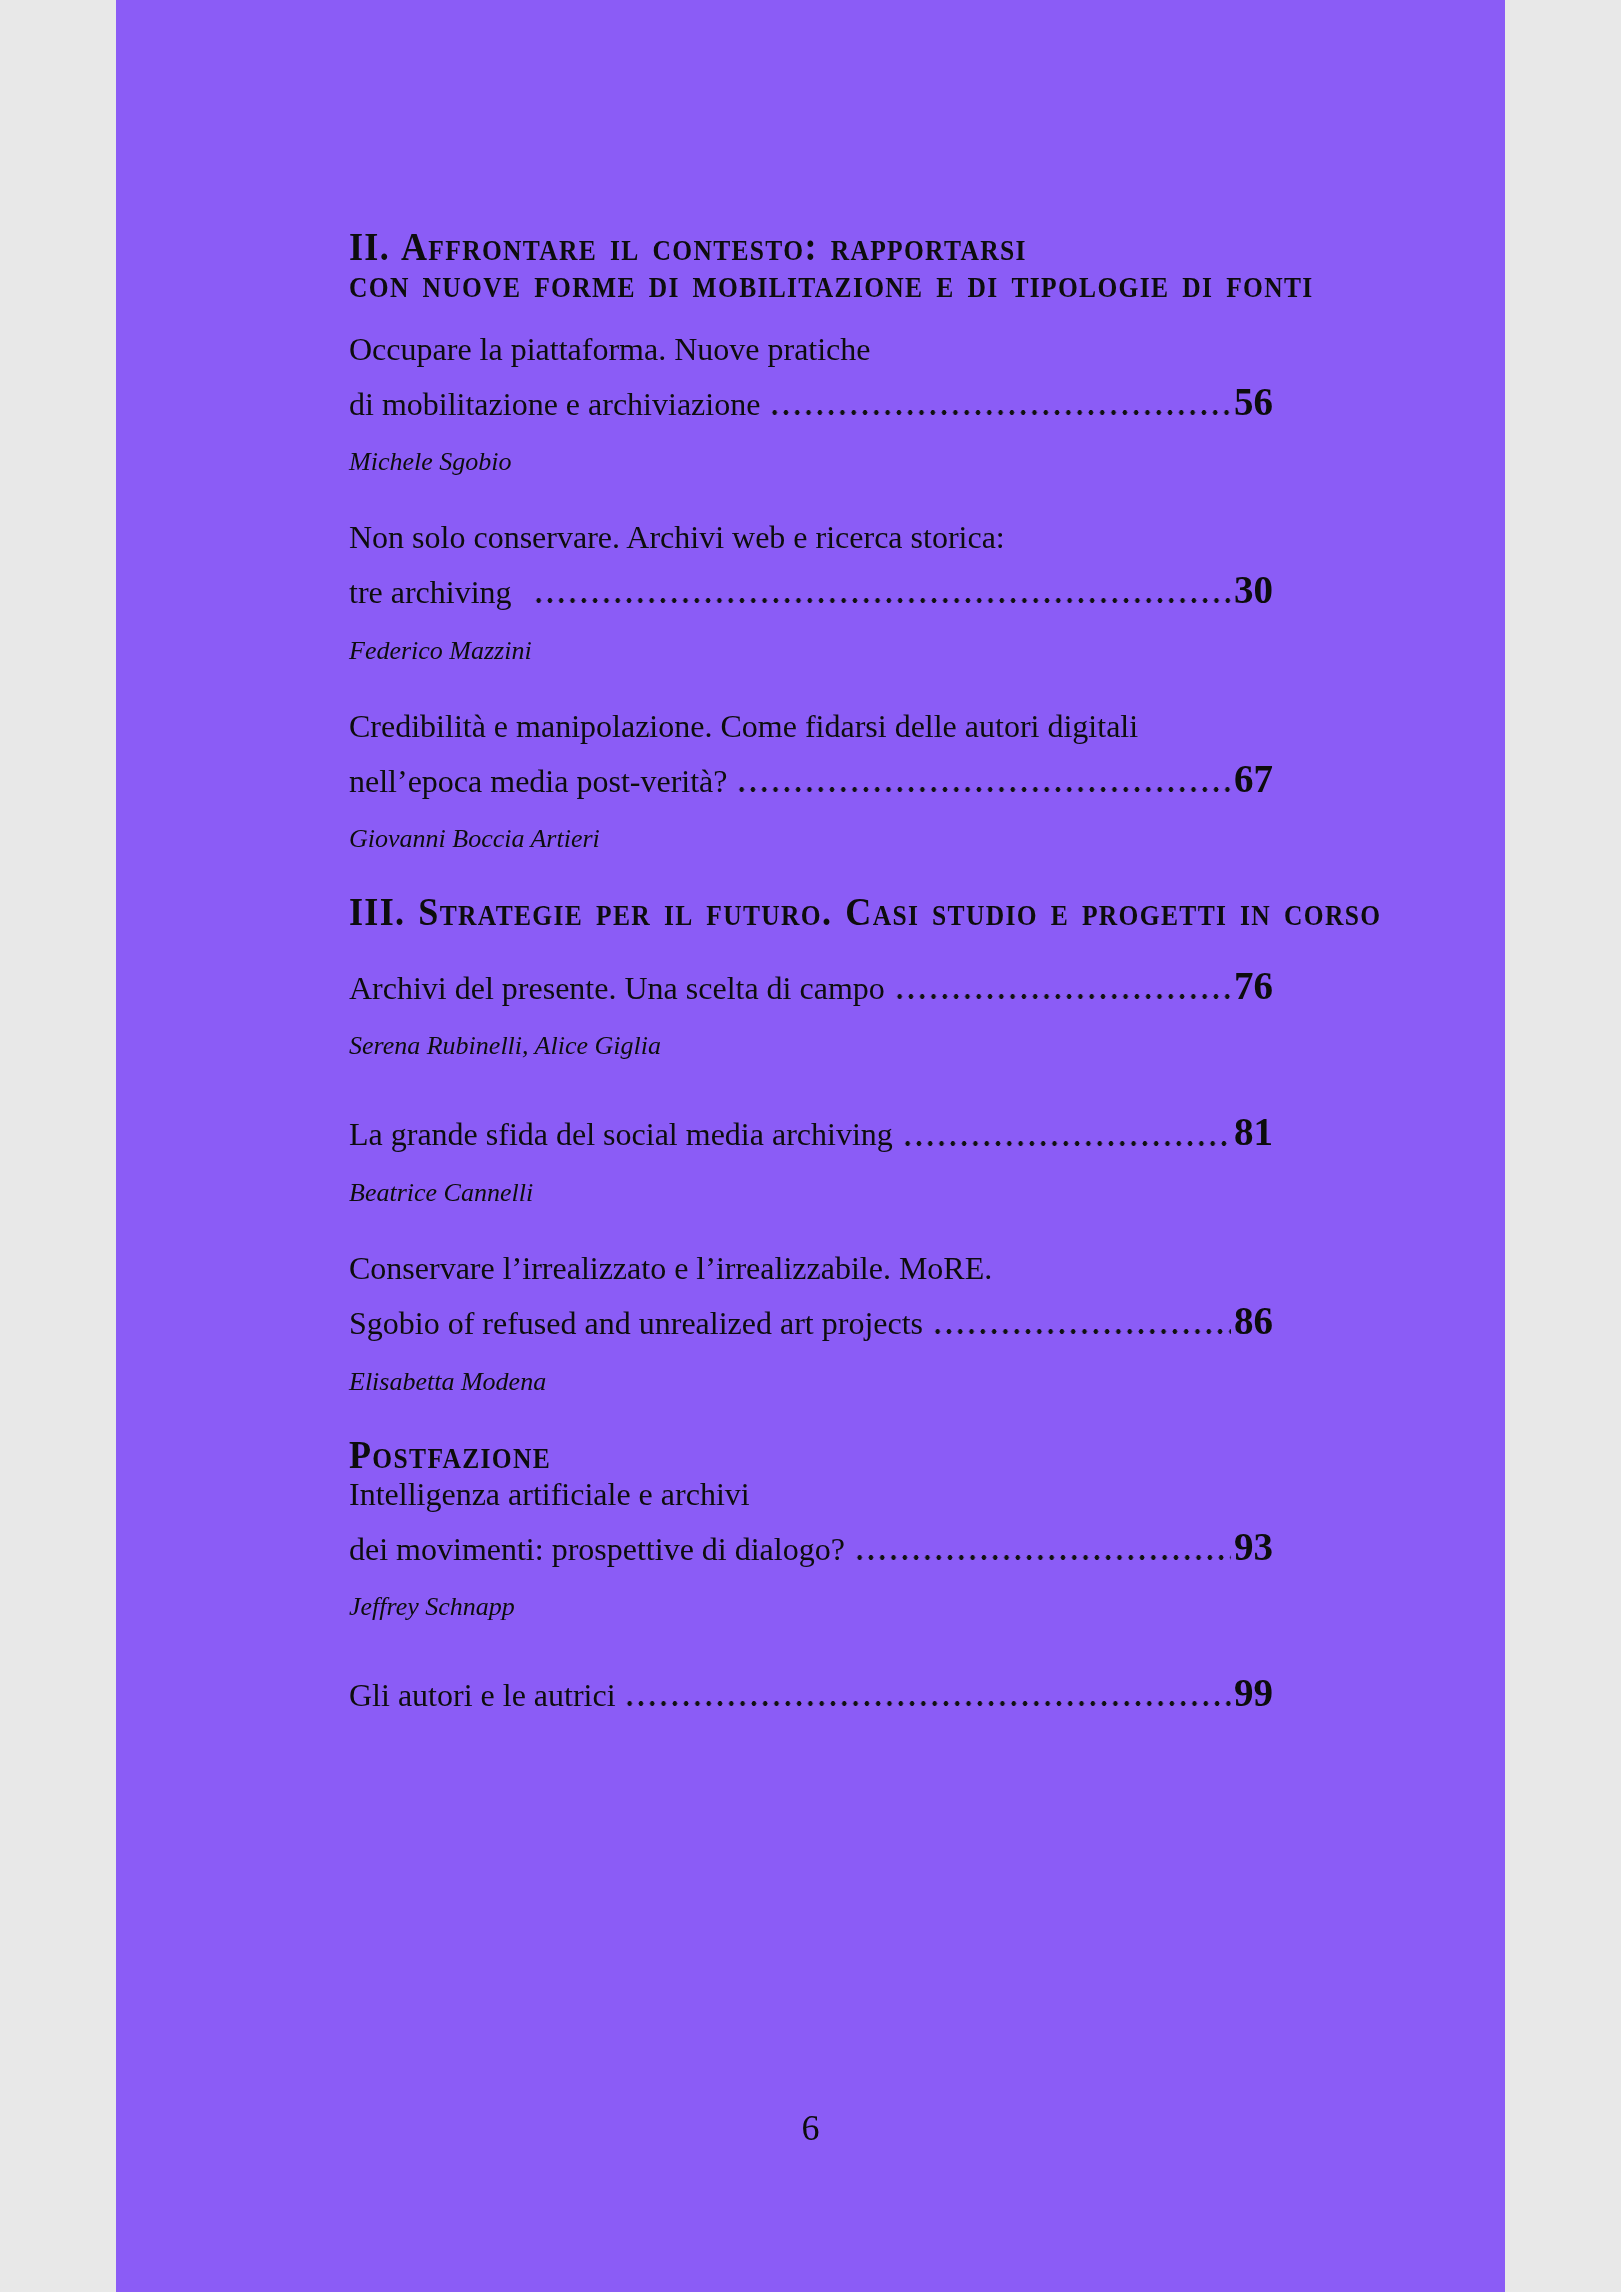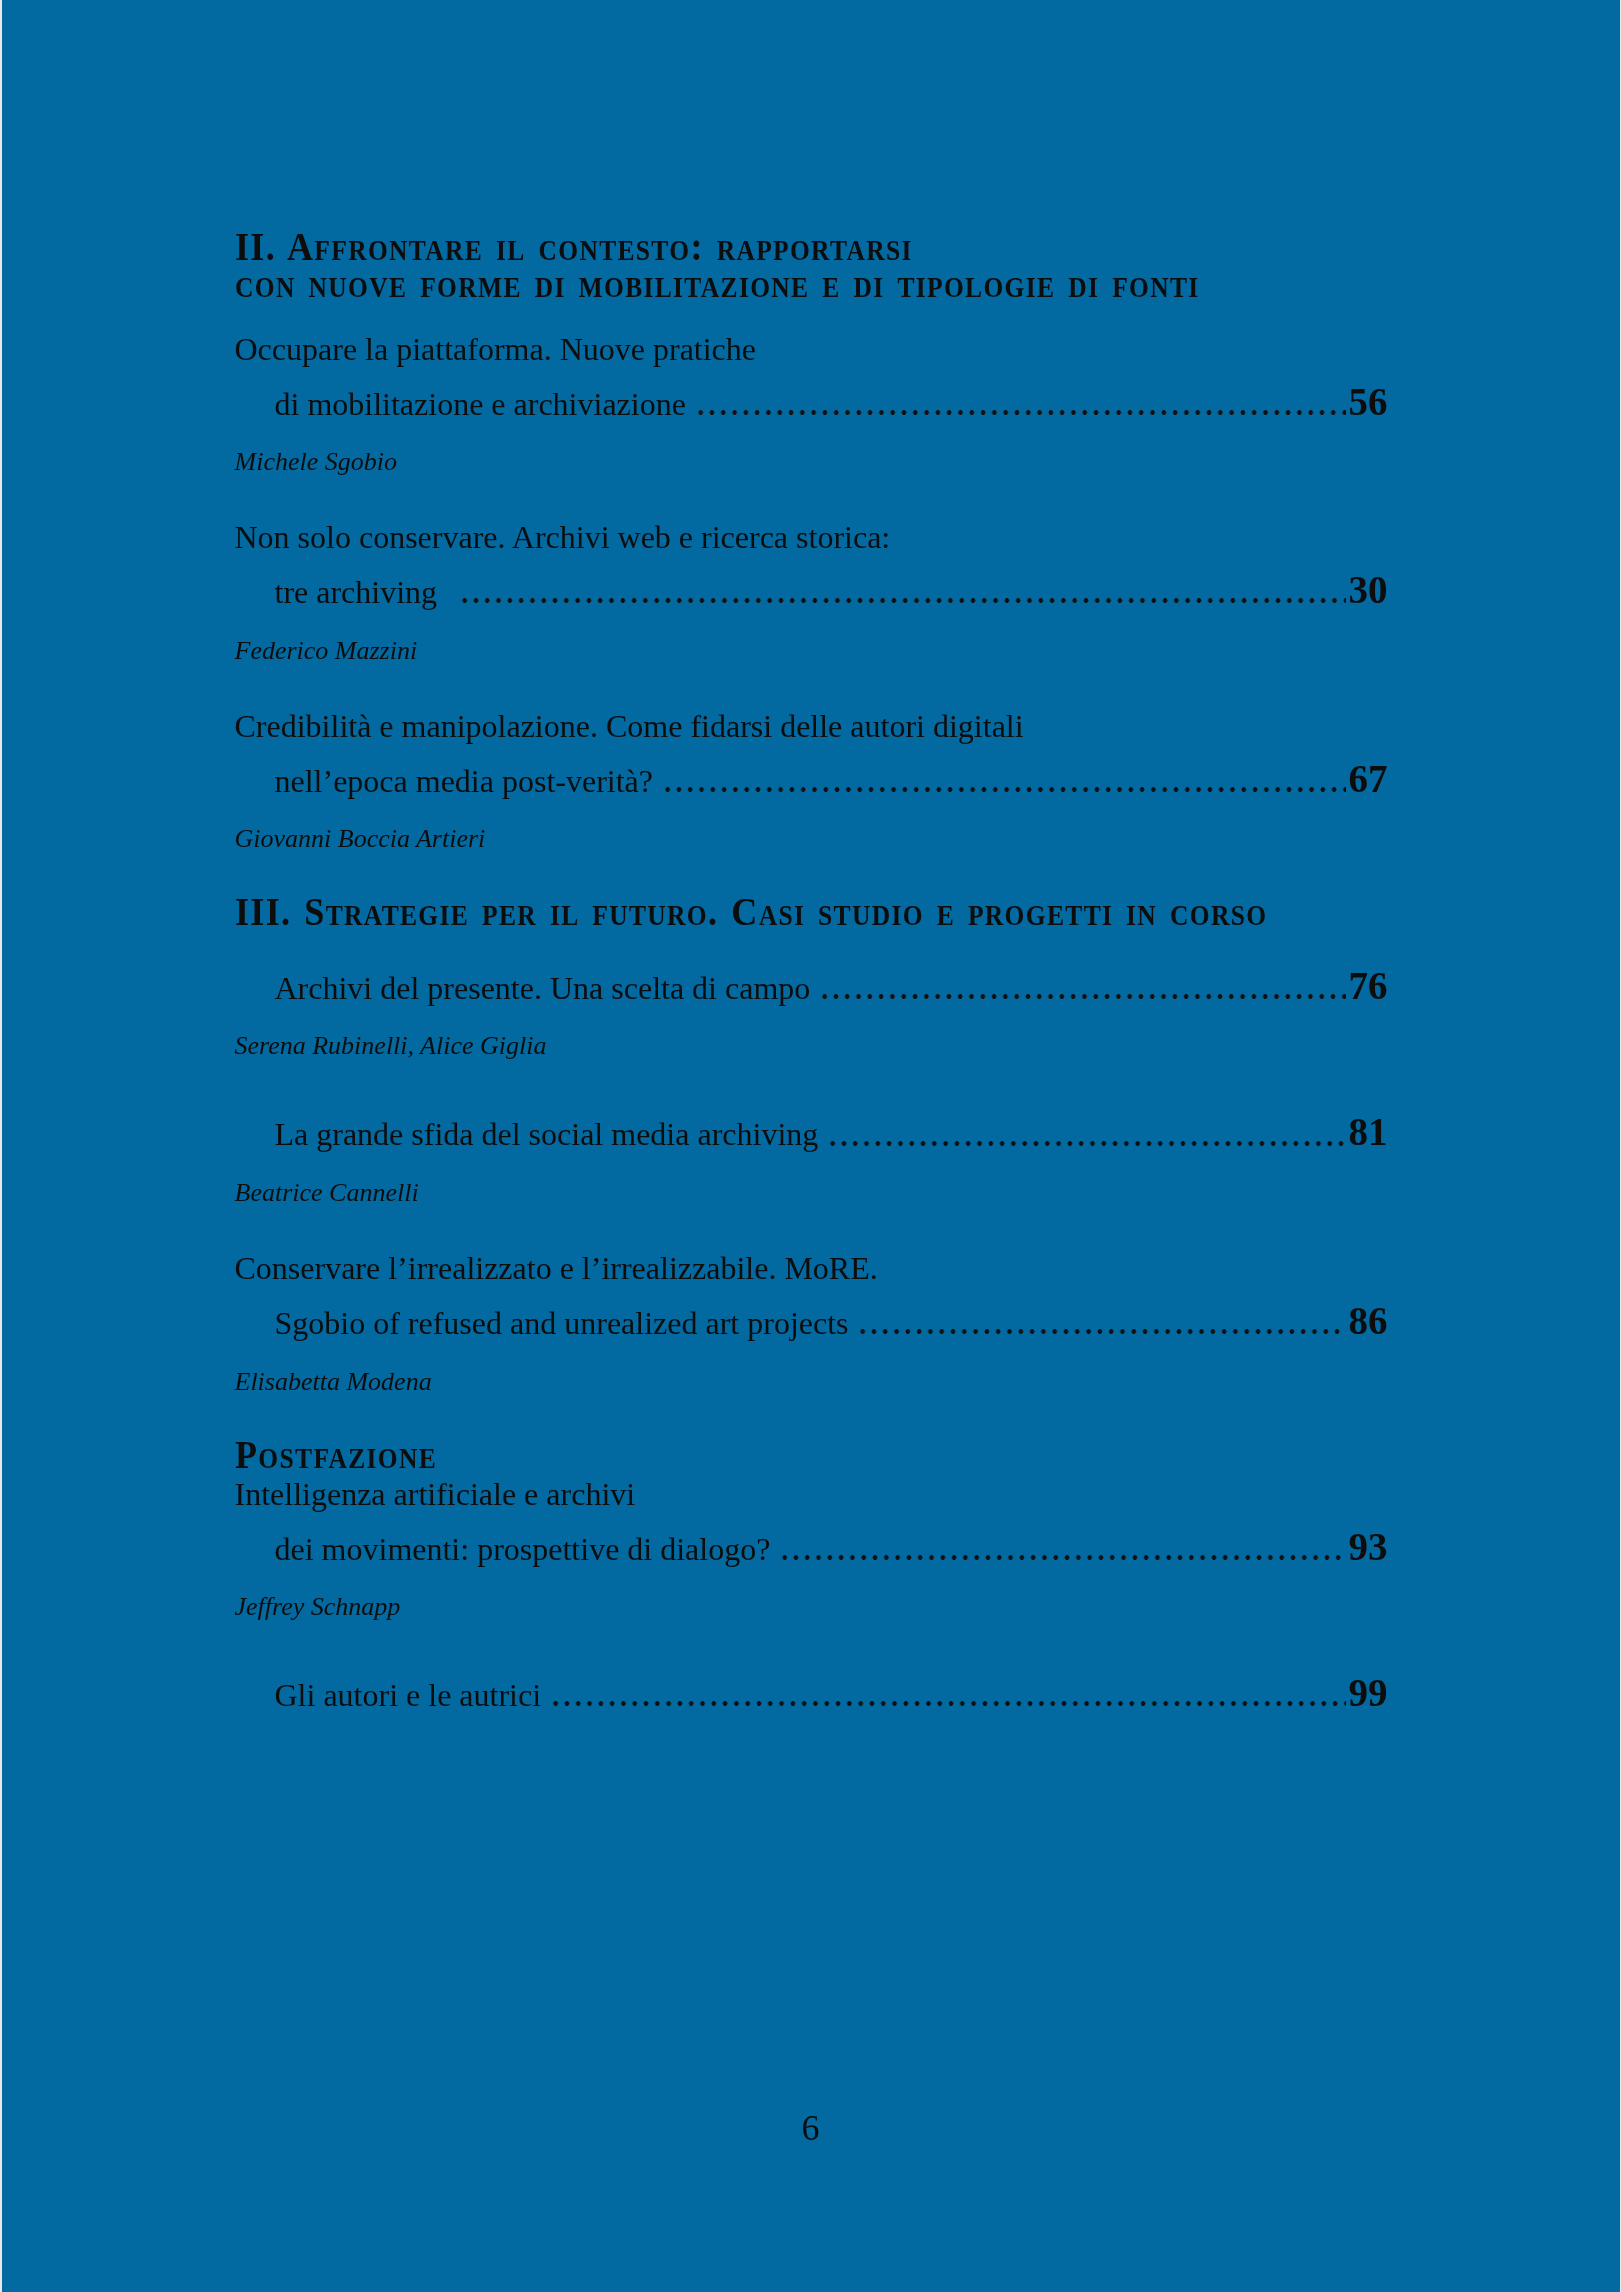--- a/index.html
+++ b/index.html
@@ -2,24 +2,24 @@
 <html><head>
 <meta charset="utf-8">
 <style>
   html, body {
     margin: 0;
     padding: 0;
     background: #e8e8e8;
   }
   .page {
     position: relative;
-    width: 1618px;
+    width: 1389px;
     height: 2293px;
     margin: 0 auto;
-    background: #0369a1;
+    background: #8b5cf6;
     color: #0d0d0d;
     font-family: "Liberation Serif", "DejaVu Serif", serif;
     overflow: hidden;
     box-sizing: border-box;
     padding: 228px 232px 0 233px;
   }
 
   
   .sec-heading {
     font-size: 41px;
@@ -41,21 +41,21 @@
   .title-line {
     font-size: 32px;
     line-height: 42px;
     font-weight: 400;
     white-space: nowrap;
   }
   .leader-row {
     display: flex;
     align-items: baseline;
   }
-  .leader-row .title-line { flex: 0 0 auto; margin-left: 40px; }
+  .leader-row .title-line { flex: 0 0 auto; }
   .leader {
     flex: 1 1 auto;
     align-self: flex-end;
     height: 4.9px;
     margin: 0 2.9px 9.8px 8.8px;
     background-image: radial-gradient(circle, #111 2.1px, rgba(0,0,0,0) 2.6px);
     background-size: 11.3px 4.9px;
     background-position: left center;
     background-repeat: repeat-x;
     min-width: 19.6px;

